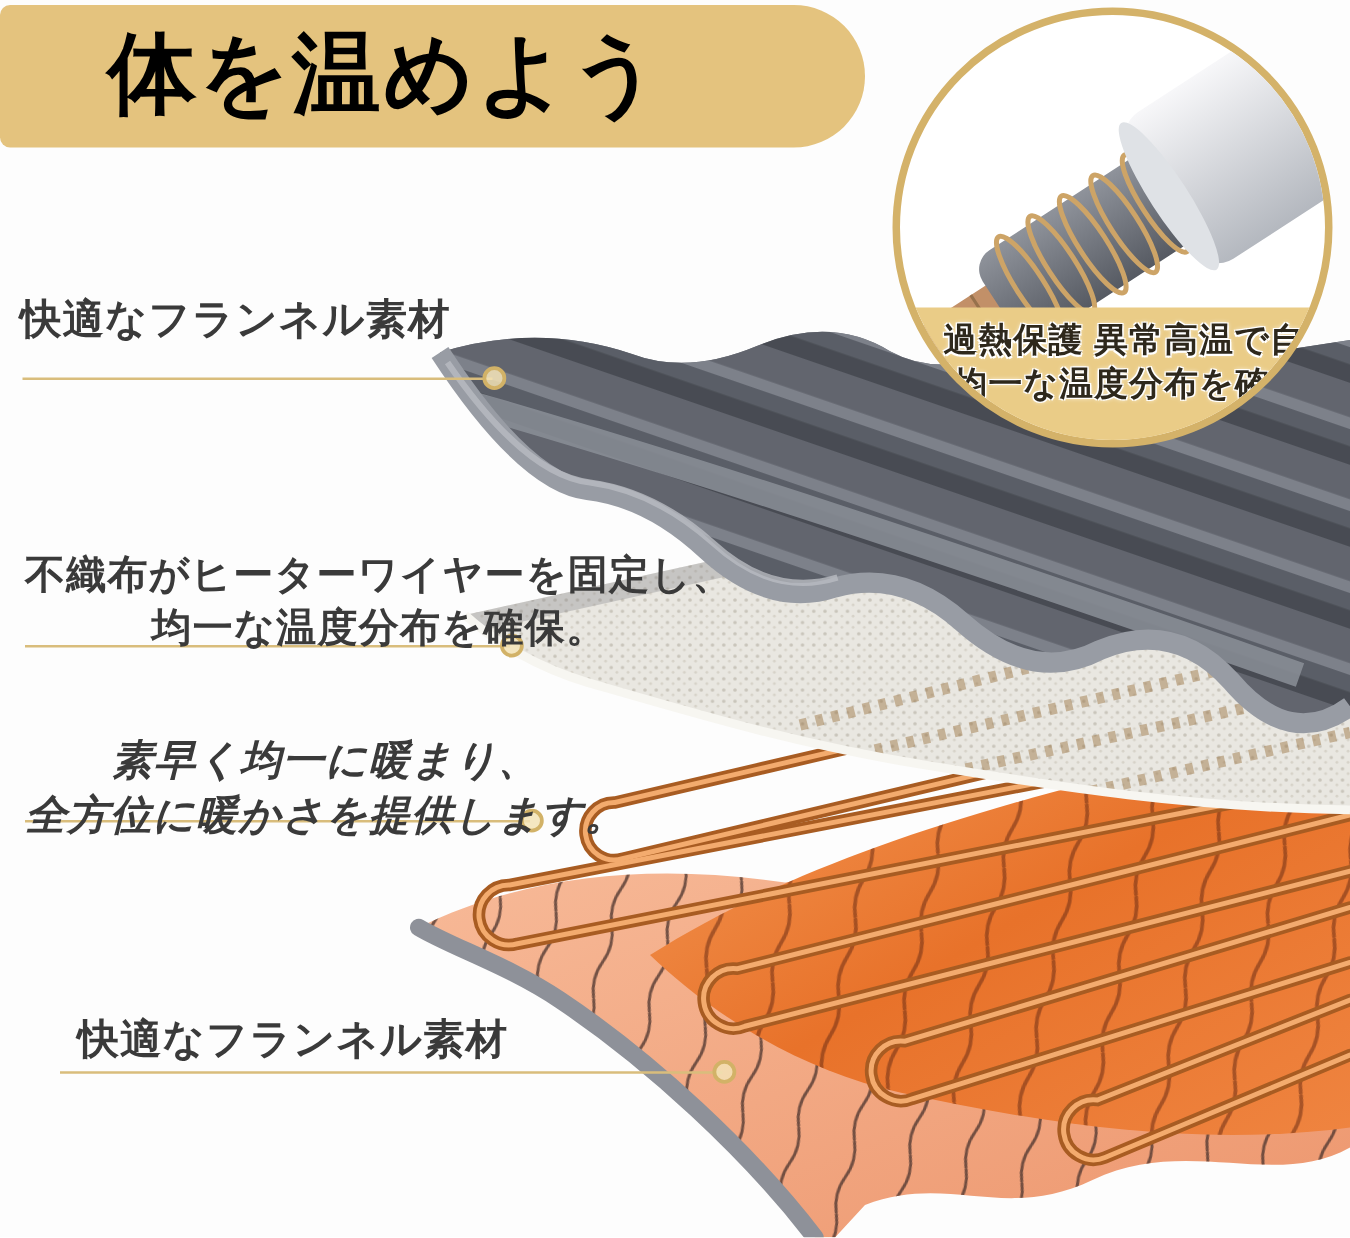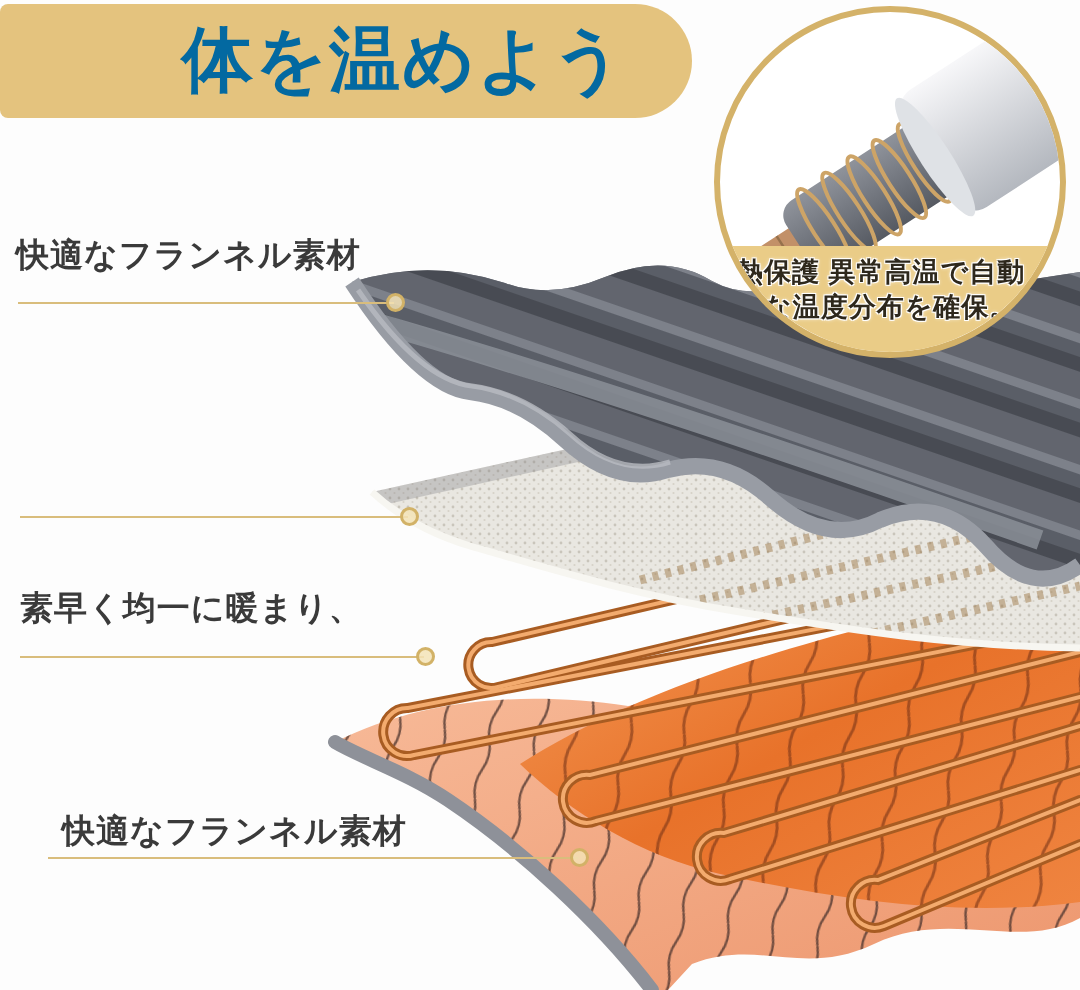--- a/index.html
+++ b/index.html
@@ -4,39 +4,39 @@
 <style>
   html,body{margin:0;padding:0;background:#ffffff;}
   body{width:1080px;height:990px;overflow:hidden;position:relative;
        font-family:"Liberation Sans","DejaVu Sans",sans-serif;}
   .stage{position:absolute;inset:0;width:1080px;height:990px;background:#fdfdfd;}
   .art{position:absolute;left:0;top:0;z-index:1;}
 
   
   .banner{position:absolute;left:0;top:4px;width:692px;height:114px;z-index:6;
           background:#e4c37e;border-radius:8px 57px 57px 8px;}
-  .banner span{display:block;padding-left:116px;line-height:112px;font-size:71px;
-          font-weight:bold;color:#0369a1;letter-spacing:2px;white-space:nowrap;text-align:center;}
+  .banner span{display:block;padding-left:86px;line-height:112px;font-size:71px;
+          font-weight:bold;color:#000000;letter-spacing:2px;white-space:nowrap;}
 
   
   .inset{position:absolute;left:714px;top:6px;width:340px;height:340px;z-index:5;
          background:#ffffff;border:6px solid #d4b269;border-radius:50%;overflow:hidden;}
   .inset svg{position:absolute;left:0;top:0;}
   .inset .caption{position:absolute;left:-12px;right:-12px;bottom:-4px;height:110px;
-         background:#eacc87;text-align:left;padding-top:9px;box-sizing:border-box;}
+         background:#eacc87;text-align:right;padding-top:9px;box-sizing:border-box;}
   .caption div{font-size:27px;line-height:35px;font-weight:bold;color:#2e281c;
          letter-spacing:1px;white-space:nowrap;
          text-shadow:1px 1px 0 #fff,-1px -1px 0 #fff,1px -1px 0 #fff,-1px 1px 0 #fff,0 0 4px #fff;}
 
   
   .label{position:absolute;z-index:7;color:#3a3a3a;font-weight:bold;white-space:nowrap;text-align:center;}
   .label div{letter-spacing:1px;}
   .l1{left:16px;top:234px;font-size:33px;line-height:42px;}
   .l2{left:20px;top:438px;font-size:32px;line-height:43px;}
-  .l3{left:20px;top:586px;font-size:33px;line-height:44px;}
+  .l3{left:20px;top:586px;font-size:33px;line-height:44px;font-style:italic;}
   .l4{left:62px;top:810px;font-size:33px;line-height:42px;}
 
   .leader{position:absolute;height:2px;background:#d9bd7c;z-index:6;}
   .u1{left:18px;top:302px;width:376px;}
   .u2{left:20px;top:516px;width:388px;}
   .u3{left:20px;top:656px;width:404px;}
   .u4{left:48px;top:857px;width:530px;}
   .dot{position:absolute;width:19px;height:19px;border:3px solid #d2b267;border-radius:50%;
        background:rgba(243,227,182,.85);z-index:6;box-sizing:border-box;}
   .d1{left:386px;top:293px;}
@@ -188,22 +188,27 @@
   </div>
 
   <div class="banner">
     <span>体を温めよう</span>
   </div>
 
   <div class="label l1">
     <div>快適なフランネル素材</div>
     <div></div>
   </div>
+  <div class="label l2">
+    <div>不織布がヒーターワイヤーを固定し、</div>
+    <div>均一な温度分布を確保。</div>
+  </div>
   <div class="label l3">
     <div>素早く均一に暖まり、</div>
+    <div>全方位に暖かさを提供します。</div>
   </div>
   <div class="label l4">
     <div>快適なフランネル素材</div>
     <div></div>
   </div>
 
   <div class="leader u1"></div>
   <div class="leader u2"></div>
   <div class="leader u3"></div>
   <div class="leader u4"></div>

